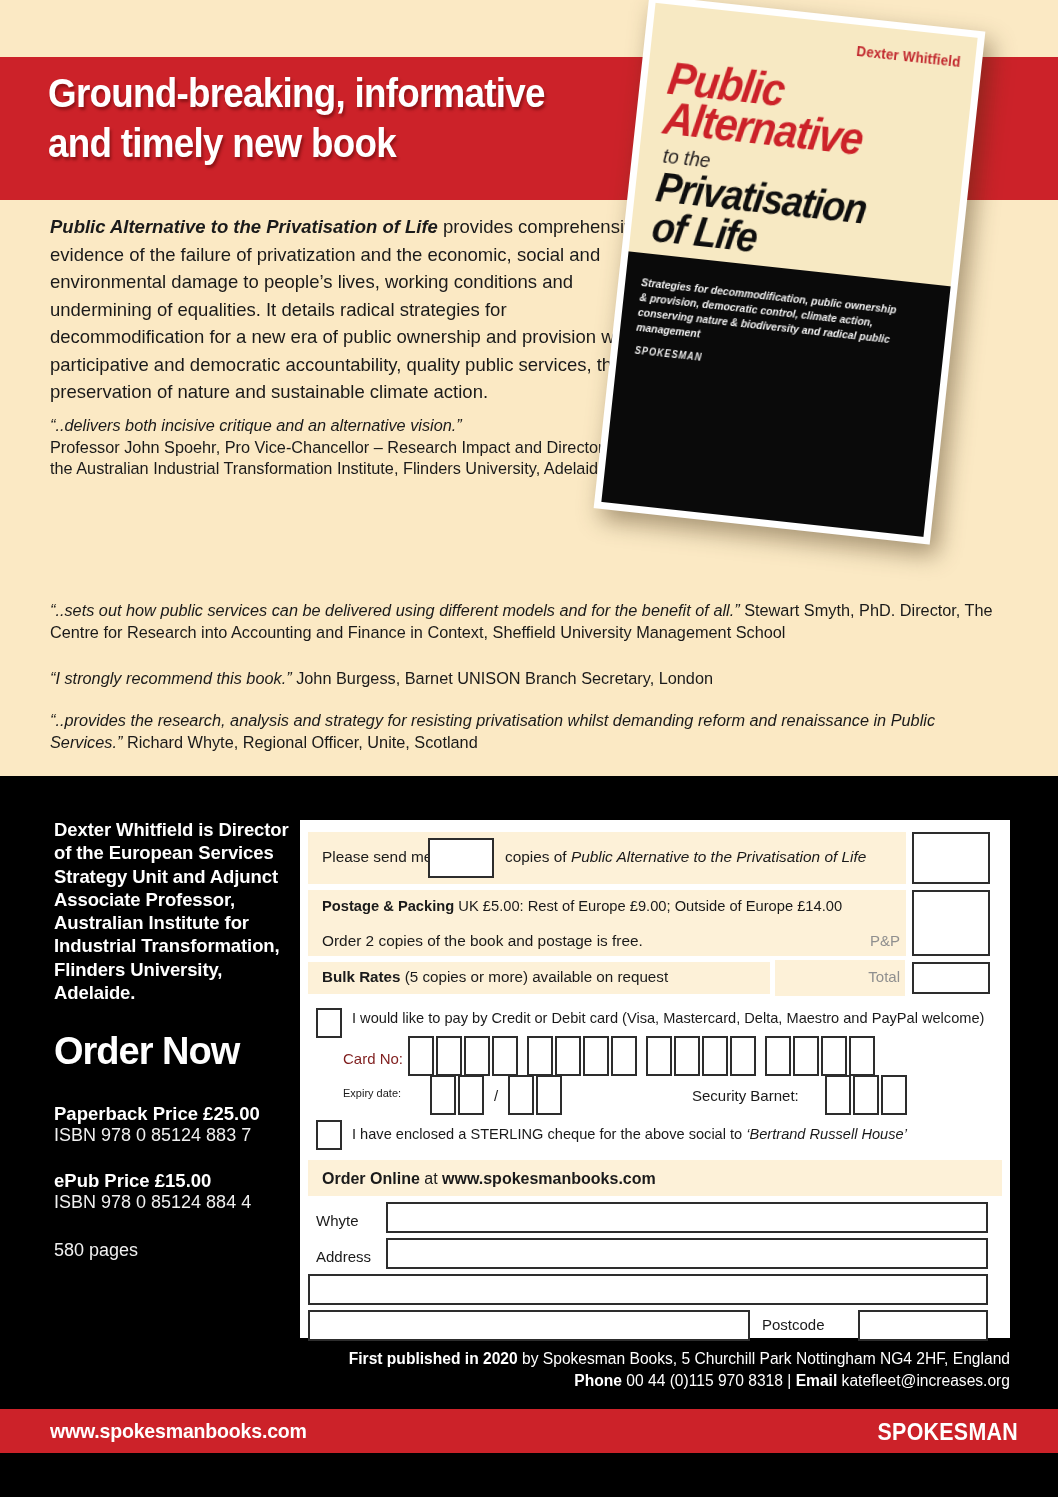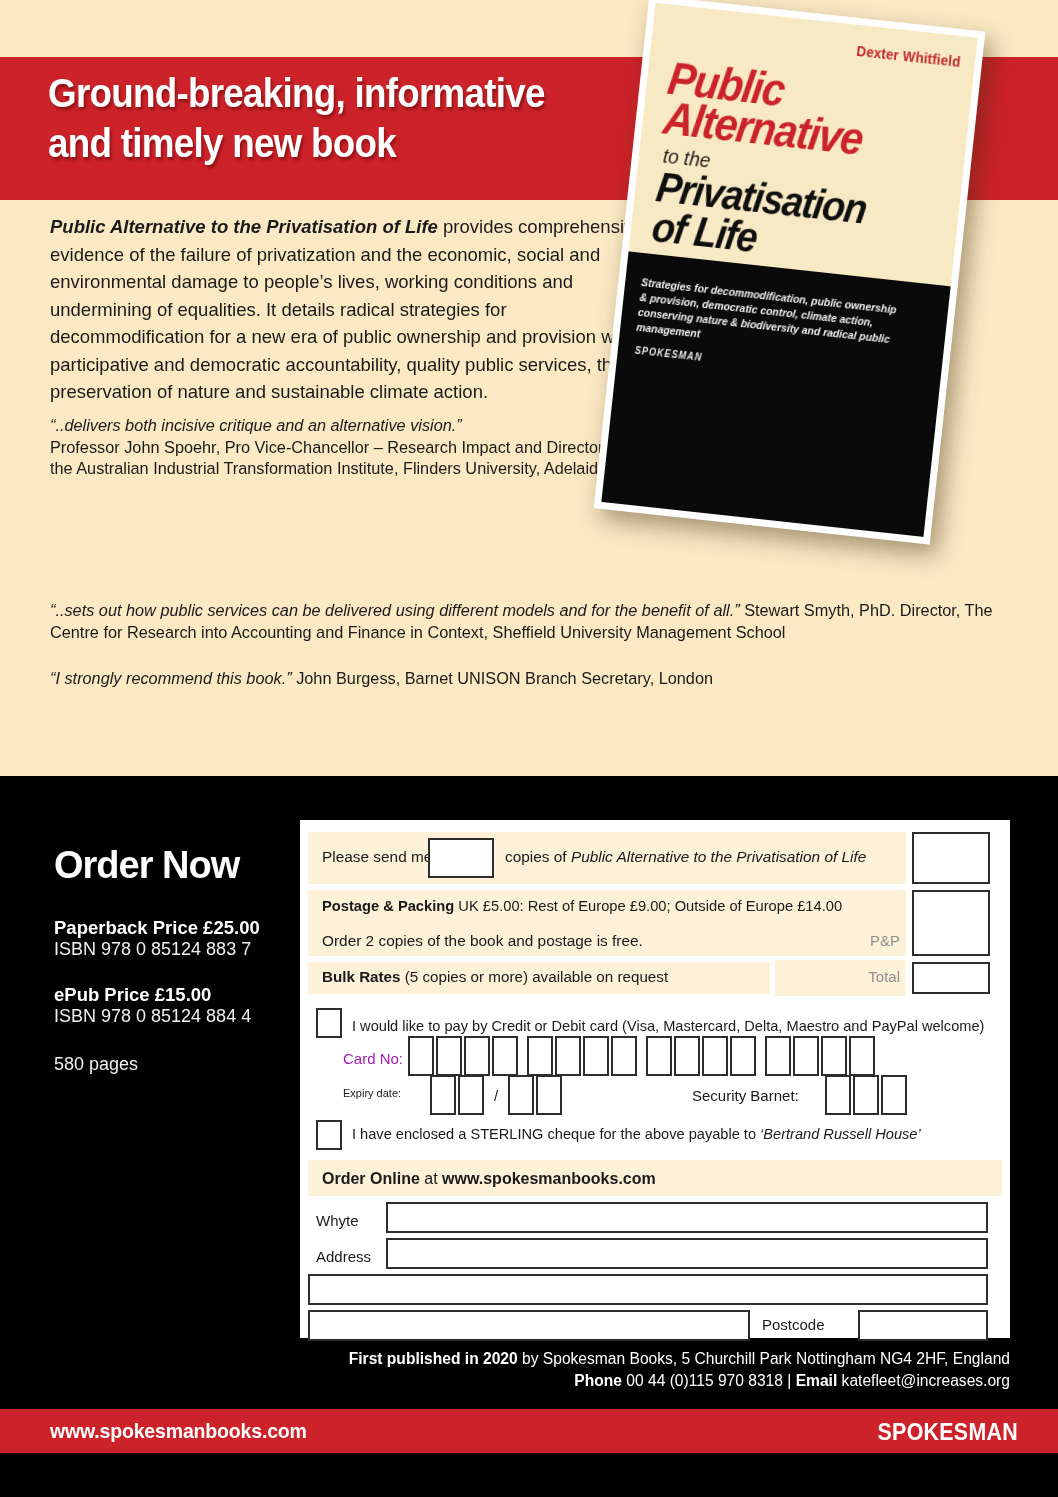--- a/index.html
+++ b/index.html
@@ -160,24 +160,24 @@
   .t1b { position:absolute; left:205px; top:28px; font-size:15.4px; color:#1a1a1a; }
 
   .t2a { position:absolute; left:22px; top:78px; font-size:14.7px; color:#1a1a1a; }
   .t2b { position:absolute; left:22px; top:112px; font-size:15.4px; color:#1a1a1a; }
   .t3a { position:absolute; left:22px; top:148px; font-size:15.2px; color:#1a1a1a; }
 
   
   .chk { position:absolute; width:26px; height:30px; border:2px solid #2d2d2d; background:#fff; }
   .chk1 { left:16px; top:188px; }
   .chk2 { left:16px; top:300px; }
-  .pay-label { position:absolute; left:52px; top:198px; font-size:14.6px; color:#1a1a1a; }
+  .pay-label { position:absolute; left:52px; top:190px; font-size:14.6px; color:#1a1a1a; }
   .cheque-label { position:absolute; left:52px; top:306px; font-size:14.6px; color:#1a1a1a; }
 
-  .cardno-label { position:absolute; left:43px; top:230px; font-size:15px; color:#a21caf;text-align:center; }
+  .cardno-label { position:absolute; left:43px; top:230px; font-size:15px; color:#7f1d1d;text-align:center; }
   .cardboxes { position:absolute; left:108px; top:216px; display:flex; gap:9px; }
   .cardgrp { display:flex; gap:2px; }
   .cellbox { width:26px; height:40px; border:2px solid #2d2d2d; background:#fff; }
 
   .exp-label { position:absolute; left:43px; top:267px; font-size:11px; color:#1a1a1a; }
   .expboxes { position:absolute; left:130px; top:255px; display:flex; align-items:center; gap:2px; }
   .slash { font-size:15px; color:#1a1a1a; margin:0 8px; }
   .sec-label { position:absolute; left:392px; top:267px; font-size:15px; color:#1a1a1a; }
   .secboxes { position:absolute; left:525px; top:255px; display:flex; gap:2px; }
 
@@ -248,20 +248,23 @@
   </div>
 
   <div class="q3">
     <span class="it">“..sets out how public services can be delivered using different models and for the benefit of all.”</span><span> Stewart Smyth, PhD. Director, The Centre for Research into Accounting and Finance in Context, Sheffield University Management School</span>
   </div>
 
   <div class="q4">
     <span class="it">“I strongly recommend this book.”</span><span> John Burgess, Barnet UNISON Branch Secretary, London</span>
   </div>
 
+  <div class="q5">
+    <span class="it">“..provides the research, analysis and strategy for resisting privatisation whilst demanding reform and renaissance in Public Services.”</span><span> Richard Whyte, Regional Officer, Unite, Scotland</span>
+  </div>
 
   <div class="book-wrap">
     <div class="book">
       <div class="book-inner">
         <div class="bk-author">Dexter Whitfield</div>
         <div class="bk-t1">Public</div>
         <div class="bk-t2">Alternative</div>
         <div class="bk-tothe">to the</div>
         <div class="bk-t3">Privatisation</div>
         <div class="bk-t4">of Life</div>
@@ -269,20 +272,21 @@
           <div class="bk-strap">Strategies for decommodification, public ownership &amp; provision, democratic control, climate action, conserving nature &amp; biodiversity and radical public management</div>
           <div class="bk-pub">SPOKESMAN</div>
         </div>
       </div>
     </div>
   </div>
 
   <div class="black-area"></div>
 
   <div class="sidebar">
+    <div class="sb-bio">Dexter Whitfield is Director of the European Services Strategy Unit and Adjunct Associate Professor, Australian Institute for Industrial Transformation, Flinders University, Adelaide.</div>
     <div class="sb-order">Order Now</div>
     <div class="sb-price">Paperback Price £25.00</div>
     <div class="sb-isbn">ISBN 978 0 85124 883 7</div>
     <div class="sb-price2">ePub Price £15.00</div>
     <div class="sb-isbn">ISBN 978 0 85124 884 4</div>
     <div class="sb-pages">580 pages</div>
   </div>
 
   <div class="form-card">
 
@@ -345,21 +349,21 @@
     </div>
 
     <div class="sec-label">Security Barnet:</div>
     <div class="secboxes">
       <div class="cellbox"></div>
       <div class="cellbox"></div>
       <div class="cellbox"></div>
     </div>
 
     <div class="chk chk2"></div>
-    <div class="cheque-label"><span>I have enclosed a STERLING cheque for the above payable to </span><em>‘Bertrand Russell House’</em></div>
+    <div class="cheque-label"><span>I have enclosed a STERLING cheque for the above social to </span><em>‘Bertrand Russell House’</em></div>
 
     <div class="online-band"></div>
     <div class="online-txt"><b class="bold">Order Online</b><span> at </span><b class="bold">www.spokesmanbooks.com</b></div>
 
     <div class="fld-label lbl-name">Whyte</div>
     <input class="fld fld-name" value="" style="">
 
     <div class="fld-label lbl-addr">Address</div>
     <input class="fld fld-addr" value="" style="">
     <input class="fld fld-addr2" style="">

